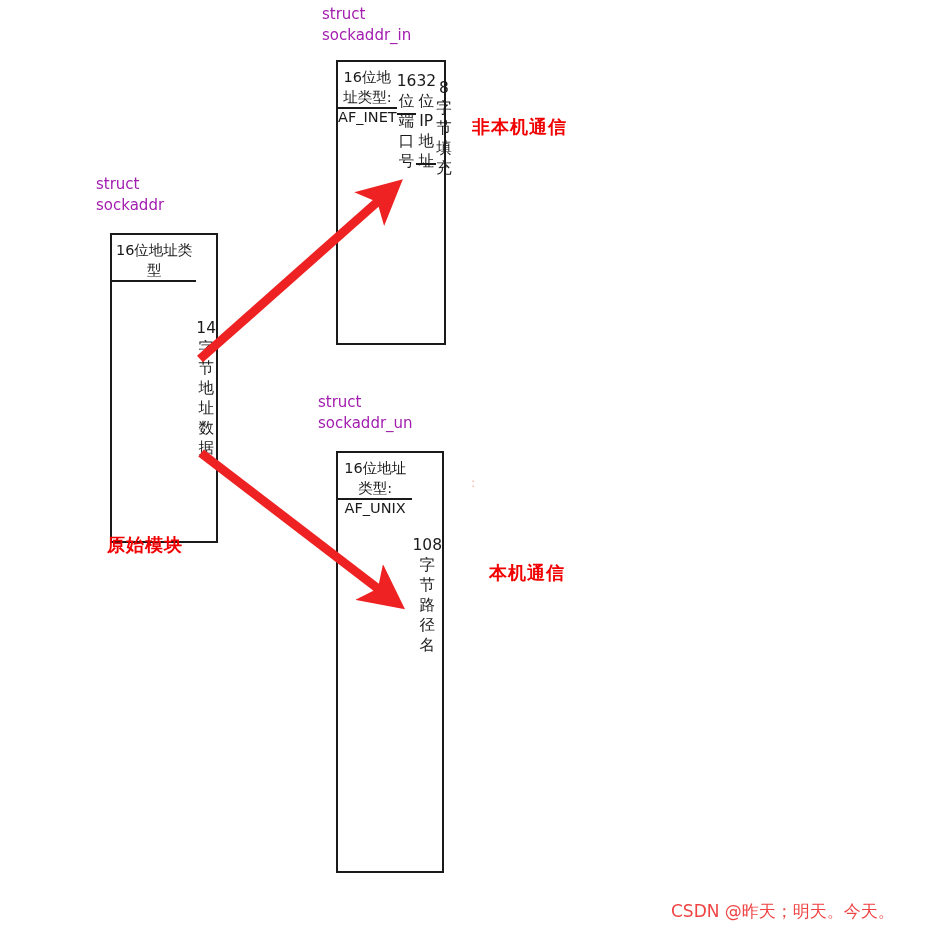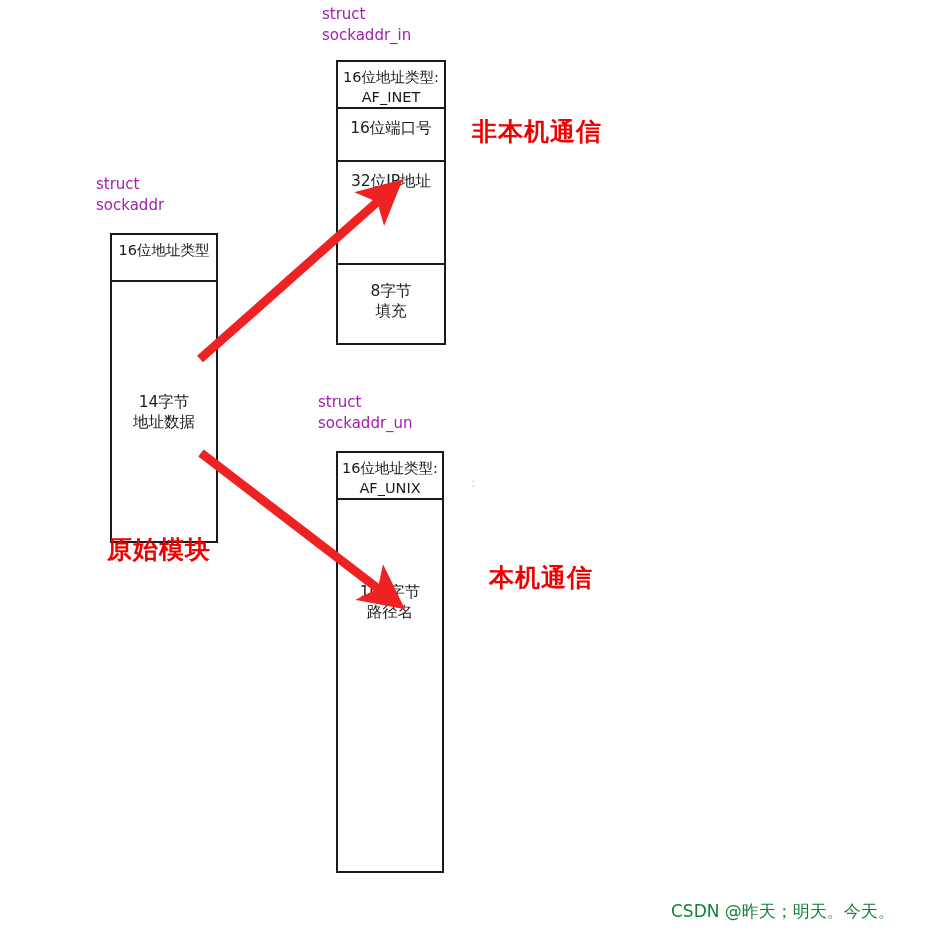--- a/index.html
+++ b/index.html
@@ -30,21 +30,21 @@
     font-family: "DejaVu Sans", "Liberation Sans", sans-serif;
     white-space: pre-line;
   }
   
   .struct-box {
     position: absolute;
     box-sizing: border-box;
     border: 2px solid #1a1a1a;
     background: #ffffff;
     display: flex;
-    flex-direction: column;
+    flex-direction: row;
   }
   .cell {
     box-sizing: border-box;
     border-bottom: 2px solid #1a1a1a;
     display: flex;
     align-items: flex-start;
     justify-content: center;
     padding-top: 5px;
     position: relative;
   }
@@ -67,29 +67,29 @@
   }
   
   .cell-text.offset-down-pad {
     margin-top: 4px;
   }
   
   .red-label {
     position: absolute;
     color: #f00000;
     font-weight: bold;
-    font-size: 25px;
+    font-size: 18px;
     letter-spacing: 1px;
     white-space: nowrap;
     text-align: center;
   }
   
   .watermark {
     position: absolute;
-    color: #15803d;
+    color: #ef4444;
     font-size: 17px;
     white-space: nowrap;
     font-family: "DejaVu Sans", "Liberation Sans", sans-serif;
   }
   
   .artifact {
     position: absolute;
     color: #f0a080;
     font-size: 13px;
     line-height: 10px;

